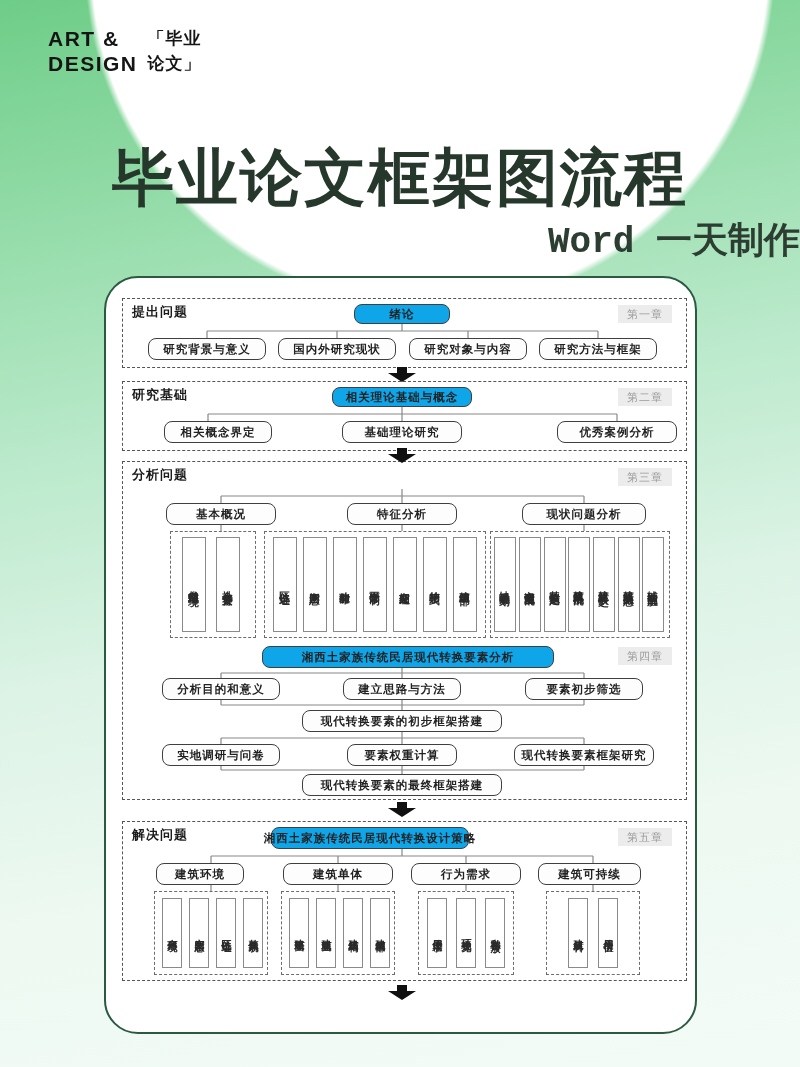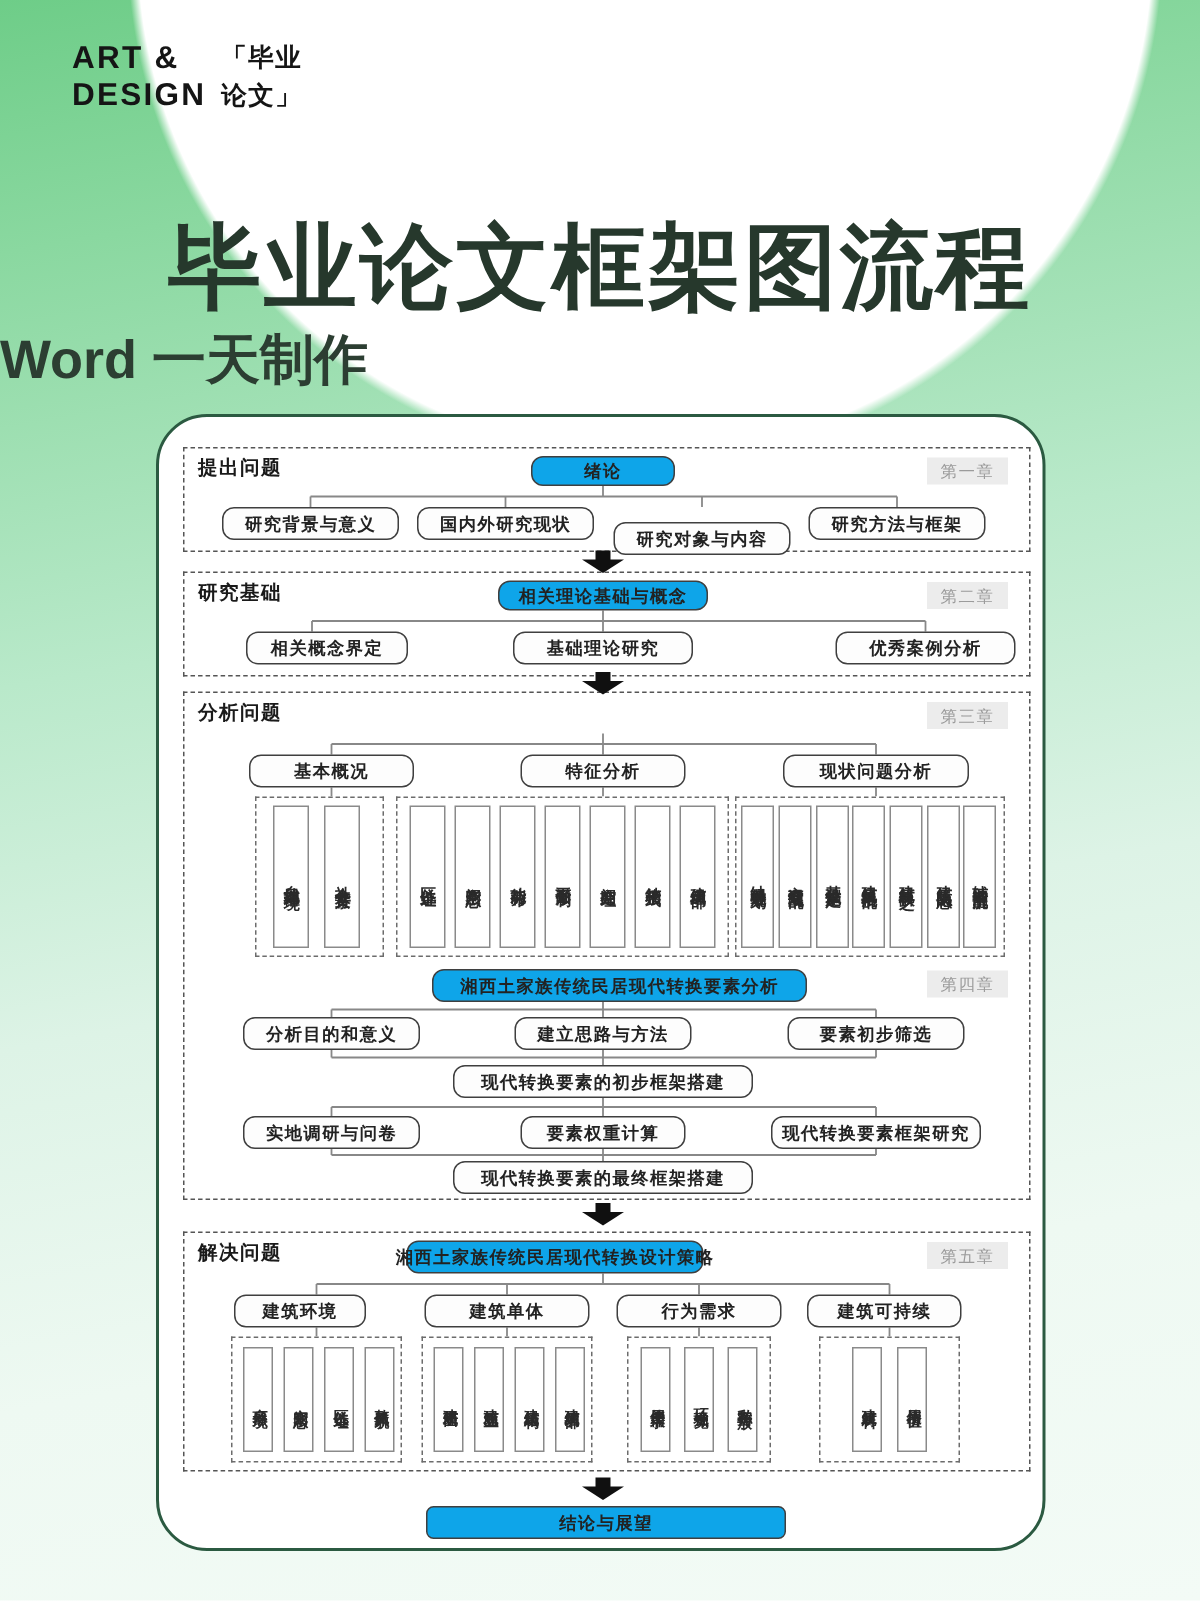--- a/index.html
+++ b/index.html
@@ -9,22 +9,22 @@
       radial-gradient(circle 345px at 430px -35px, #ffffff 0 98%, rgba(255,255,255,0) 100%),
       linear-gradient(170deg,#6ecd88 0%,#8ad8a0 14%,#b9e9ca 38%,#ddf3e6 58%,#eef9f2 78%,#f3fbf6 100%);
   }
   
   .logo{position:absolute;left:48px;top:26px;display:flex;gap:10px;color:#151515;}
   .logo-en{font-weight:bold;font-size:21px;line-height:25px;letter-spacing:1.5px;}
   .logo-cn{font-weight:bold;font-size:17px;line-height:25px;letter-spacing:1px;}
   .title{position:absolute;left:0;right:0;top:136px;text-align:center;
     font-family:"Liberation Serif","DejaVu Serif",serif;font-weight:bold;
     font-size:62px;color:#26382c;letter-spacing:2px;}
-  .subtitle{position:absolute;left:0;right:0;top:216px;text-align:left;
-    font-family:Liberation Sans, sans-serif;font-weight:bold;
+  .subtitle{position:absolute;left:0;right:0;top:216px;text-align:right;
+    font-family:Liberation Mono, monospace;font-weight:bold;
     font-size:36px;color:#2c3e32;}
   
   #card{position:absolute;left:104px;top:276px;width:593px;height:758px;box-sizing:border-box;
     background:#ffffff;border:2.5px solid #2b5a41;border-radius:34px;}
   #card *{box-sizing:border-box;}
   .lines{position:absolute;left:0;top:0;width:593px;height:758px;pointer-events:none;}
   .sec{position:absolute;border:1.5px dashed #555;}
   .grp{position:absolute;border:1.2px dashed #6c6c6c;background:#fff;}
   .slabel{position:absolute;font-weight:bold;font-size:13px;color:#1a1a1a;letter-spacing:1px;}
   .chap{position:absolute;width:54px;height:18px;background:#ececec;color:#9b9b9b;
@@ -81,21 +81,21 @@
         M115 488V492 M296 488V492 M478 488V492 M115 492H478 M296 492V496
         M296 571V578 M105 578H487 M105 578V585 M232 578V585 M360 578V585 M487 578V585
         M105 607V613 M232 607V613 M360 607V613 M487 607V613"></path>
     </svg>
 
     <div class="slabel" style="left:26px;top:25px">提出问题</div>
     <div class="chap" style="left:512px;top:27px">第一章</div>
     <div class="box gray" style="left:248px;top:26px;width:96px;height:20px">绪论</div>
     <div class="box" style="left:42px;top:60px;width:118px">研究背景与意义</div>
     <div class="box" style="left:172px;top:60px;width:118px">国内外研究现状</div>
-    <div class="box" style="left:303px;top:70px;width:118px">研究对象与内容</div>
+    <div class="box" style="left:303px;top:60px;width:118px">研究对象与内容</div>
     <div class="box" style="left:433px;top:60px;width:118px">研究方法与框架</div>
     <div class="arrow" style="left:282px;top:89px"></div>
 
     <div class="slabel" style="left:26px;top:108px">研究基础</div>
     <div class="chap" style="left:512px;top:110px">第二章</div>
     <div class="box gray" style="left:226px;top:109px;width:140px;height:20px">相关理论基础与概念</div>
     <div class="box" style="left:58px;top:143px;width:108px">相关概念界定</div>
     <div class="box" style="left:236px;top:143px;width:120px">基础理论研究</div>
     <div class="box" style="left:451px;top:143px;width:120px">优秀案例分析</div>
     <div class="arrow" style="left:282px;top:170px"></div>
@@ -122,21 +122,21 @@
     <div class="grp" style="left:384px;top:253px;width:180px;height:107px"></div>
     <div class="vbox" style="left:388px;top:259px;width:22px;height:95px">缺乏科学规划</div>
     <div class="vbox" style="left:413px;top:259px;width:22px;height:95px">交通空间混乱</div>
     <div class="vbox" style="left:438px;top:259px;width:22px;height:95px">基础设施不足</div>
     <div class="vbox" style="left:462px;top:259px;width:22px;height:95px">建筑风格混乱</div>
     <div class="vbox" style="left:487px;top:259px;width:22px;height:95px">建筑材料缺乏</div>
     <div class="vbox" style="left:512px;top:259px;width:22px;height:95px">建筑防火隐患</div>
     <div class="vbox" style="left:536px;top:259px;width:22px;height:95px">辅助空间脏乱</div>
 
     <div class="chap" style="left:512px;top:369px">第四章</div>
-    <div class="box gray" style="left:182px;top:368px;width:250px">湘西土家族传统民居现代转换要素分析</div>
+    <div class="box gray" style="left:156px;top:368px;width:292px">湘西土家族传统民居现代转换要素分析</div>
     <div class="box" style="left:56px;top:400px;width:118px">分析目的和意义</div>
     <div class="box" style="left:237px;top:400px;width:118px">建立思路与方法</div>
     <div class="box" style="left:419px;top:400px;width:118px">要素初步筛选</div>
     <div class="box" style="left:196px;top:432px;width:200px">现代转换要素的初步框架搭建</div>
     <div class="box" style="left:56px;top:466px;width:118px">实地调研与问卷</div>
     <div class="box" style="left:241px;top:466px;width:110px">要素权重计算</div>
     <div class="box" style="left:408px;top:466px;width:140px">现代转换要素框架研究</div>
     <div class="box" style="left:196px;top:496px;width:200px">现代转换要素的最终框架搭建</div>
     <div class="arrow" style="left:282px;top:524px"></div>
 
@@ -163,16 +163,15 @@
     <div class="grp" style="left:312px;top:613px;width:96px;height:84px"></div>
     <div class="vbox v5" style="left:321px;top:620px;width:20px;height:70px">使用需求</div>
     <div class="vbox v5" style="left:350px;top:620px;width:20px;height:70px">环境知觉</div>
     <div class="vbox v5" style="left:379px;top:620px;width:20px;height:70px">私密与开放</div>
 
     <div class="grp" style="left:440px;top:613px;width:94px;height:84px"></div>
     <div class="vbox v5" style="left:462px;top:620px;width:20px;height:70px">建筑材料</div>
     <div class="vbox v5" style="left:492px;top:620px;width:20px;height:70px">使用价值</div>
 
     <div class="arrow" style="left:282px;top:707px"></div>
-    <div class="box gray" style="left:178px;top:726px;width:240px;border-radius:5px">结论与展望</div>
 
   </div>
 </div>
 
 </body></html>

